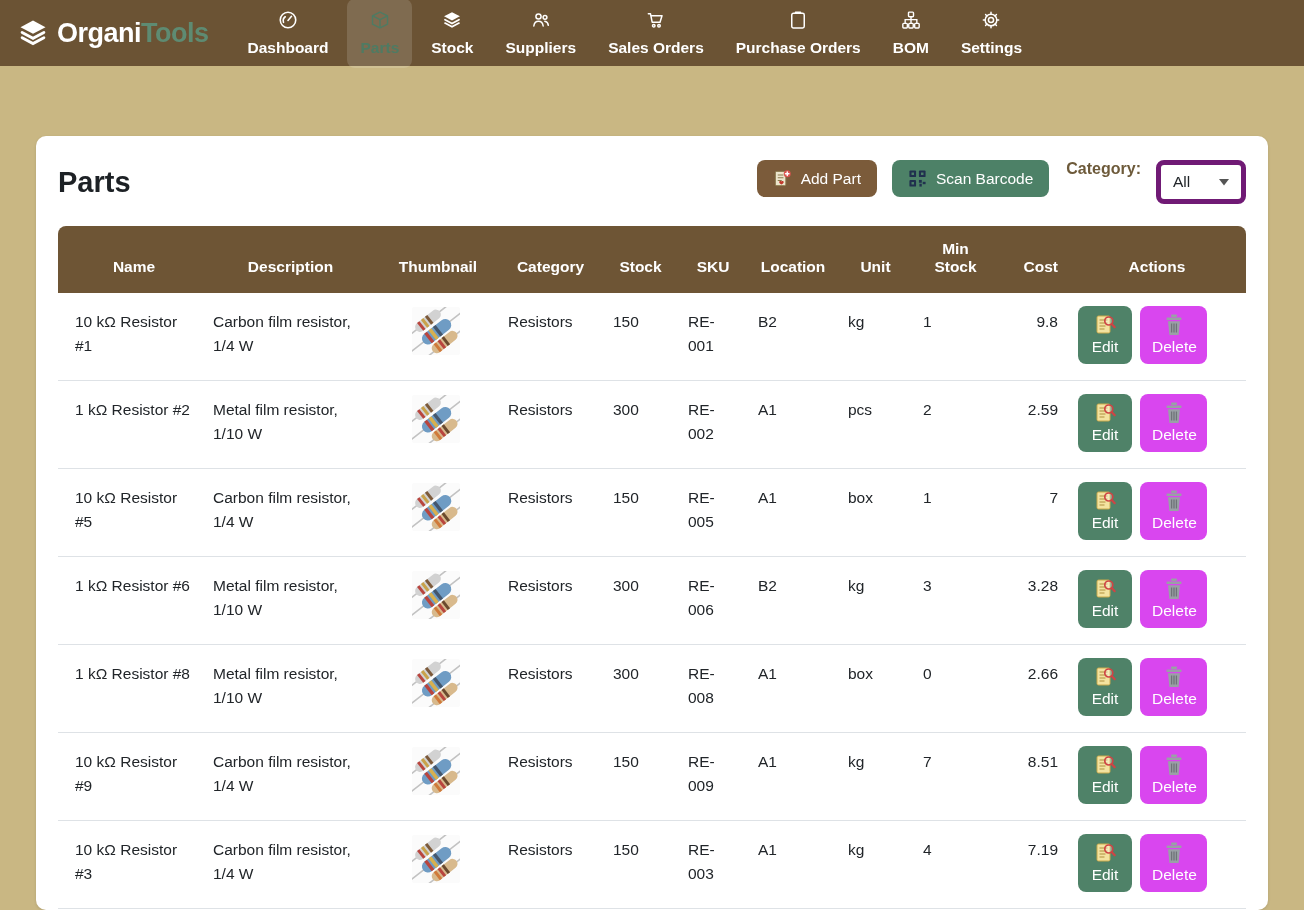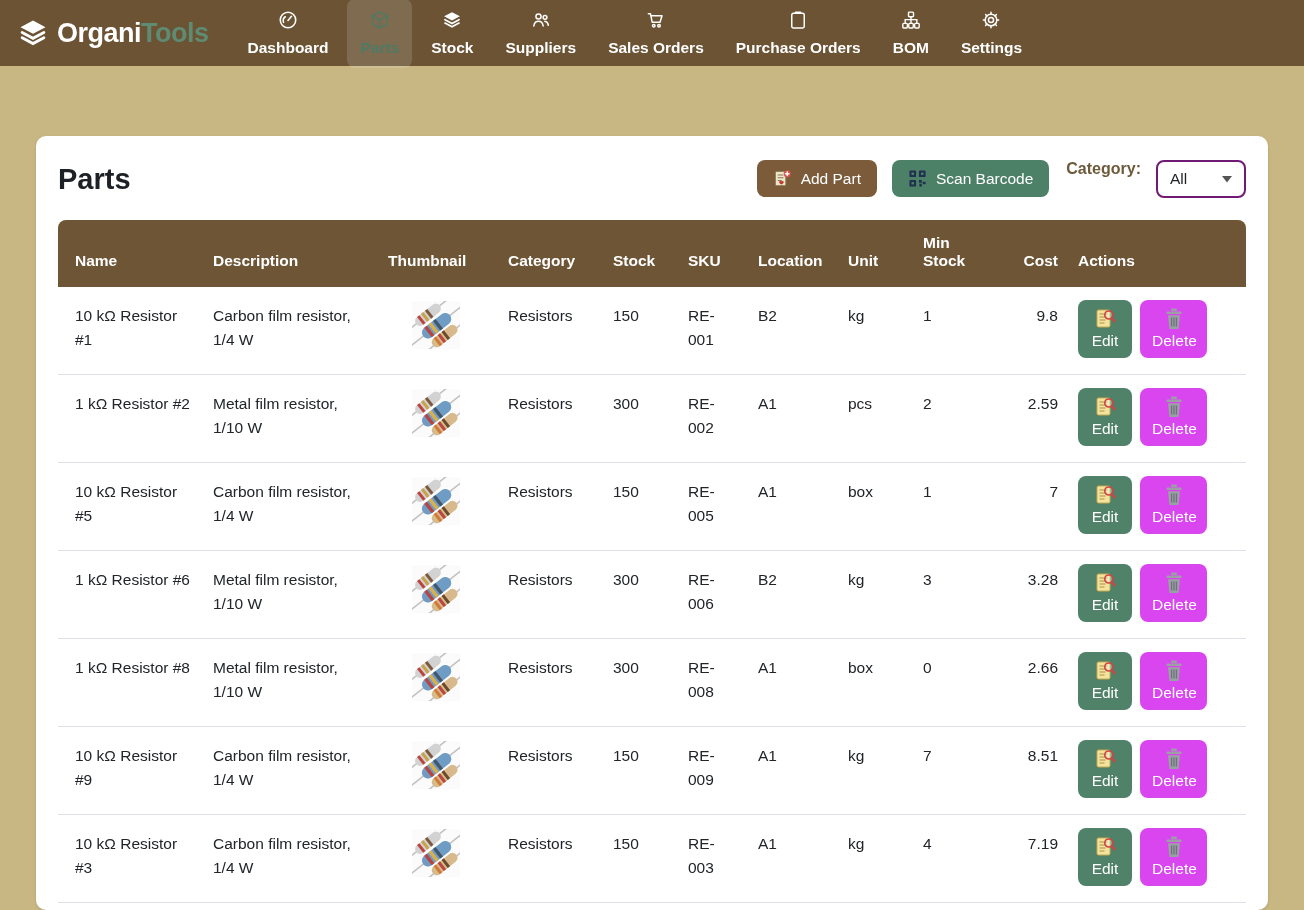--- a/index.html
+++ b/index.html
@@ -38,29 +38,29 @@
   .card-header { display:flex; justify-content:space-between; align-items:center; margin-bottom:22px; }
   .page-title { font-size:29px; font-weight:700; color:#1d2125; }
   .toolbar { display:flex; align-items:flex-start; gap:15px;padding-left:12px; }
   .btn { border:none; display:inline-flex; align-items:center; gap:9px; border-radius:8px;
          padding:9px 16px; font-size:15.5px; color:#fff; cursor:pointer;
          font-family:"Liberation Sans", sans-serif; }
   .btn-add { background:#7b5b3a; }
   .btn-scan { background:#4d8167; }
   .cat-label { color:#6d5a3a; font-weight:600; font-size:16px; margin-left:2px; }
   .select {
-    width:90px; border:2px solid #701a75; border-radius:8px; background:#fff;
+    width:90px; border:5px solid #701a75; border-radius:8px; background:#fff;
     display:flex; align-items:center; justify-content:space-between;
     padding:8px 12px; font-size:15.5px; color:#212529; cursor:pointer;
   }
   
   table { width:100%; border-collapse:separate; border-spacing:0; table-layout:fixed; }
   thead th {
     background:#6e5535; color:#fff; font-weight:700; font-size:15.5px;
-    text-align:left; vertical-align:bottom; padding:14px 10px 17px 10px;
+    text-align:center; vertical-align:bottom; padding:14px 10px 17px 10px;
   }
   thead th:first-child { border-top-left-radius:8px; padding-left:17px; }
   thead th:last-child  { border-top-right-radius:8px; }
   tbody td {
     font-size:15.5px; color:#212529; vertical-align:top;
     padding:17px 10px 0 10px; height:88px;
     border-bottom:1px solid #dee2e6; line-height:1.55;
   }
   tbody td:first-child { padding-left:17px; }
   th.col-name, td.col-name { width:145px;margin-top:12px; }

